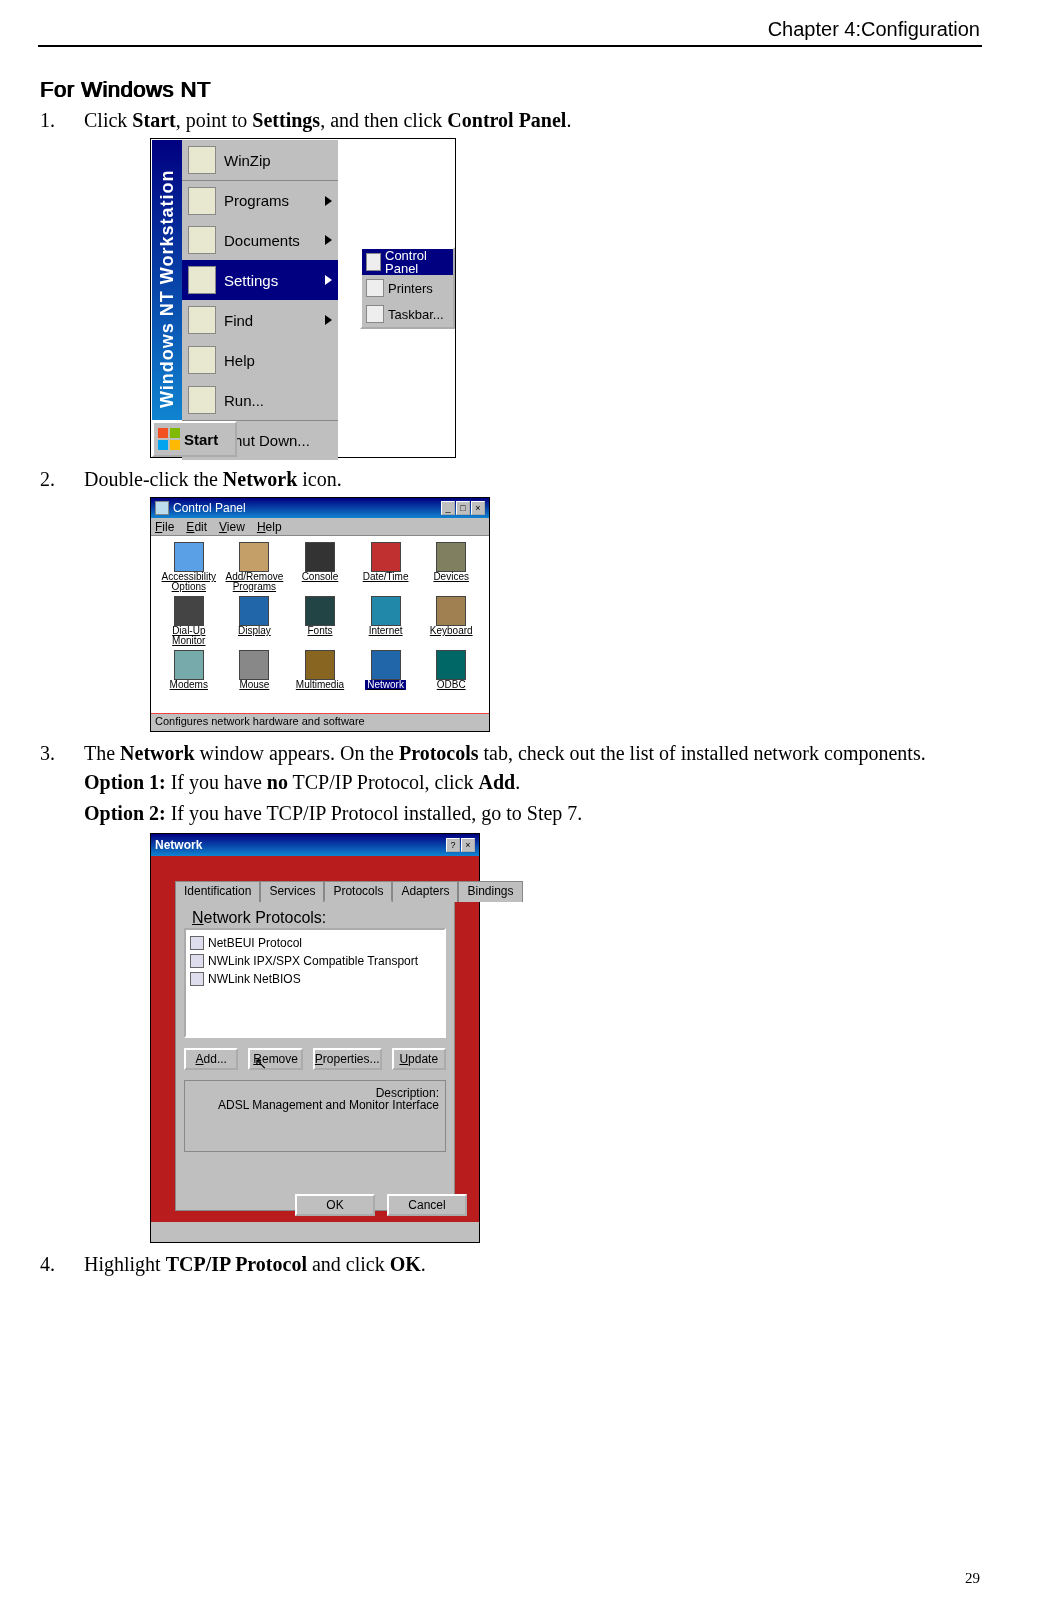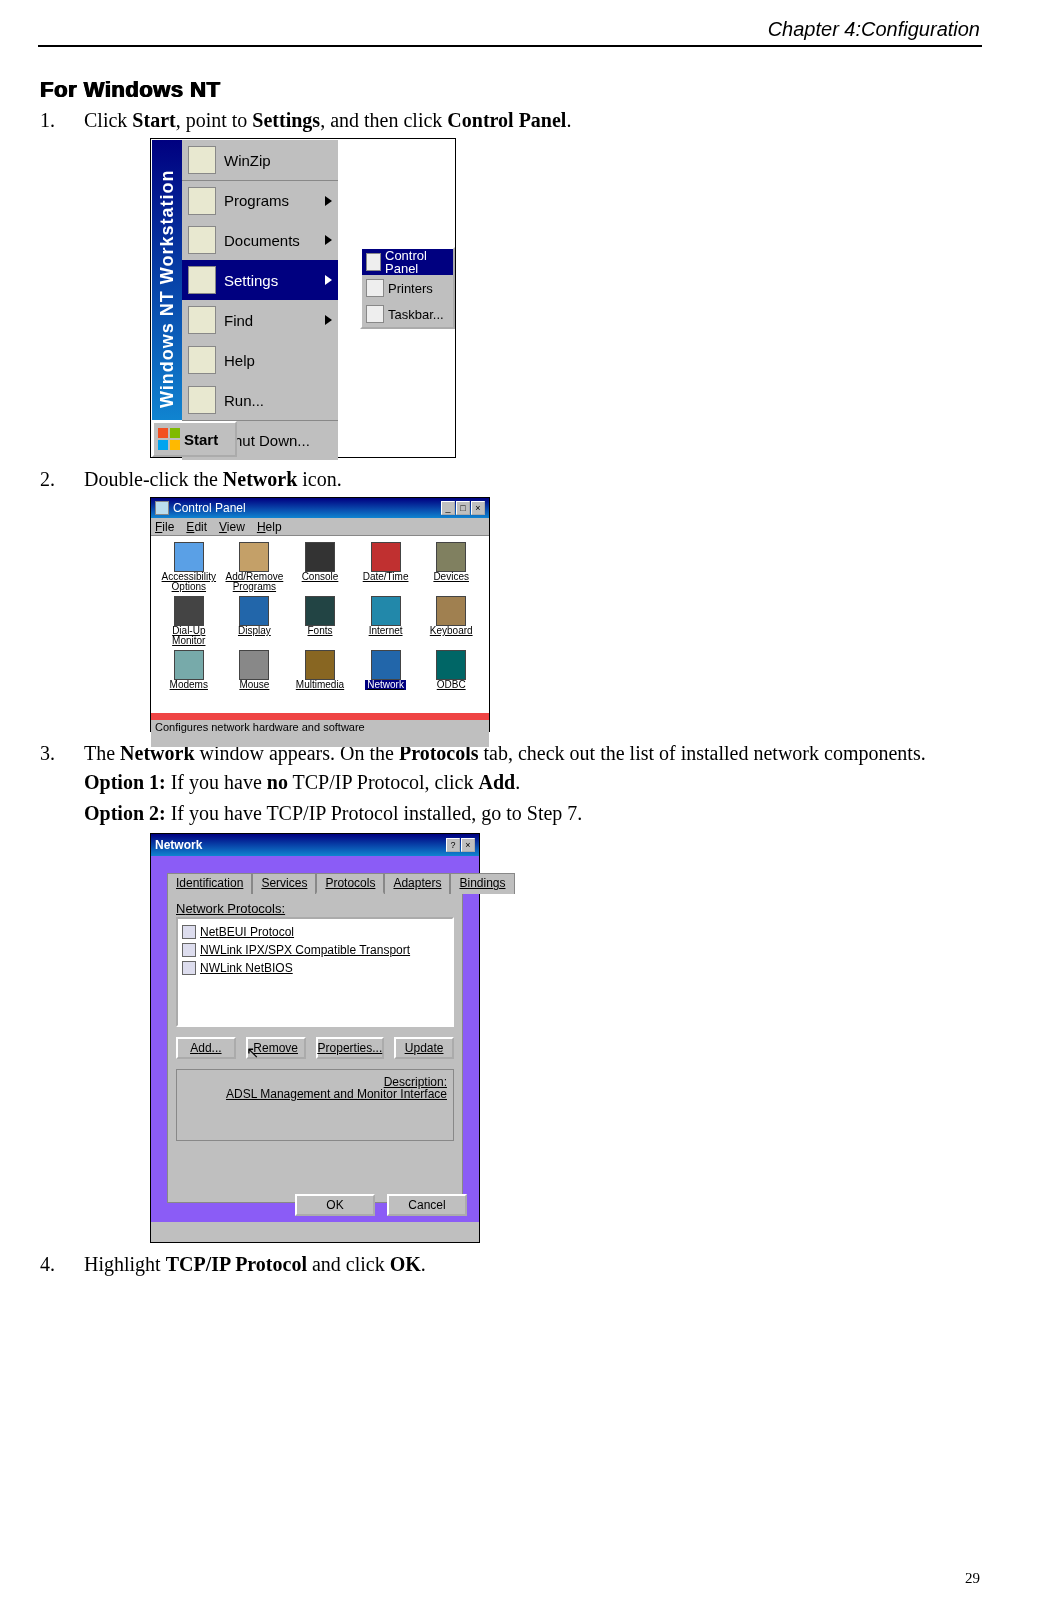--- a/index.html
+++ b/index.html
@@ -14,33 +14,32 @@
   }
   .hdr {
     position: relative;
     padding-top: 18px;
   }
   .chapter {
     text-align: right;
     font-family: Arial, Helvetica, sans-serif;
     font-size: 20px;
     padding-right: 60px;
-    font-style: italic;
   }
   .rule {
     height: 2px; background: #000;
     margin: 4px 58px 0 38px;
   }
   .content {
     padding: 30px 60px 0 40px;
     font-size: 20px;
   }
   .section-title {
     font-family: Arial, Helvetica, sans-serif;
-    font-weight: bold;
+    font-weight: normal;
     font-size: 22px;
     letter-spacing: .5px;
     text-shadow: .8px 0 0 #000, -.4px 0 0 #000;
     margin-bottom: 6px;
   }
   ol.steps { list-style: none; margin:0; padding:0; }
   ol.steps > li { display: flex; margin-bottom: 6px; }
   .step-num { width: 44px; flex: 0 0 44px; }
   .step-body { flex: 1; }
   b { font-weight: bold; }
@@ -87,31 +86,31 @@
   .cpwin { width:340px; height:235px; }
   .titlebar { height:20px; background:linear-gradient(#000080,#1084d0); color:#fff; font-family:"MS Sans Serif",Arial; font-size:12px; display:flex;align-items:center; padding:0 4px;}
   .titlebar .tico{width:14px;height:14px;border:1px solid #888;background:#bde; margin-right:4px;}
   .titlebar .spacer{flex:1;}
   .tbtn{width:14px;height:14px;background:#bfbfbf;border:1px outset #fff;margin-left:1px;font-size:9px;line-height:12px;text-align:center;color:#000;}
   .menubar{height:18px; background:#bfbfbf; display:flex;align-items:center; padding:0 4px; font-family:"MS Sans Serif",Arial; font-size:12px; gap:12px; border-bottom:1px solid #888;}
   .iconarea{background:#fff; height:177px; padding:6px; display:grid; grid-template-columns:repeat(5,1fr); grid-auto-rows:52px; gap:2px; font-family:"MS Sans Serif",Arial; font-size:10px; text-align:center;}
   .cpi{ display:flex; flex-direction:column; align-items:center; justify-content:flex-start;text-decoration:underline;}
   .cpi .cico{ width:30px;height:30px;border:1px solid #444;}
   .cpi.selected .lbl{ background:#000080;color:#fff; padding:0 2px;}
-  .statusbar{height:34px;border-top:7px solid #ef4444; background:#bfbfbf; font-family:"MS Sans Serif",Arial; font-size:11px; padding:2px 4px;}
+  .statusbar{height:18px;border-top:1px solid #ef4444; background:#bfbfbf; font-family:"MS Sans Serif",Arial; font-size:11px; padding:2px 4px;}
 
   
   .netwin{ width:330px; height:410px; }
   .netwin .titlebar{height:22px;}
-  .body95{ background:#8b5cf6; height:366px; padding:16px; font-family:"MS Sans Serif",Arial; font-size:12px; position:relative;text-decoration:underline;}
+  .body95{ background:#b91c1c; height:366px; padding:24px; font-family:"MS Sans Serif",Arial; font-size:12px; position:relative;}
   .tabs{ display:flex; gap:0; }
   .tab{ padding:3px 8px; background:#bfbfbf; border:1px solid #888; border-bottom:none; position:relative; top:1px; font-size:12px;}
   .tab.active{ background:#bfbfbf; border-bottom:2px solid #bfbfbf; font-weight:normal;}
   .tabpage{ border:1px solid #888; background:#bfbfbf; height:310px; padding:8px;}
-  .grouplbl{font-size:13px; margin-bottom:2px;}
+  .grouplbl{font-size:16px; margin-bottom:2px;margin-left:8px;}
   .listbox{ background:#fff; border:2px inset #fff; height:110px; padding:4px; font-size:12px;}
   .listrow{display:flex;align-items:center;gap:4px;height:18px;}
   .proto-ico{width:14px;height:14px;border:1px solid #666;background:#dde;}
   .btnrow{ display:flex; gap:10px; margin-top:10px;}
   .btn95{ border:2px outset #fff; background:#bfbfbf; padding:3px 0; font-family:"MS Sans Serif",Arial; font-size:12px; width:72px; text-align:center;}
   .group{ border:1px solid #888; padding:6px; margin-top:10px; height:72px;text-align:right;}
   .okrow{ position:absolute; right:12px; bottom:6px; display:flex; gap:12px;}
   .okrow .btn95{ width:80px;}
   .cursor{ position:absolute; font-size:16px; }
 

